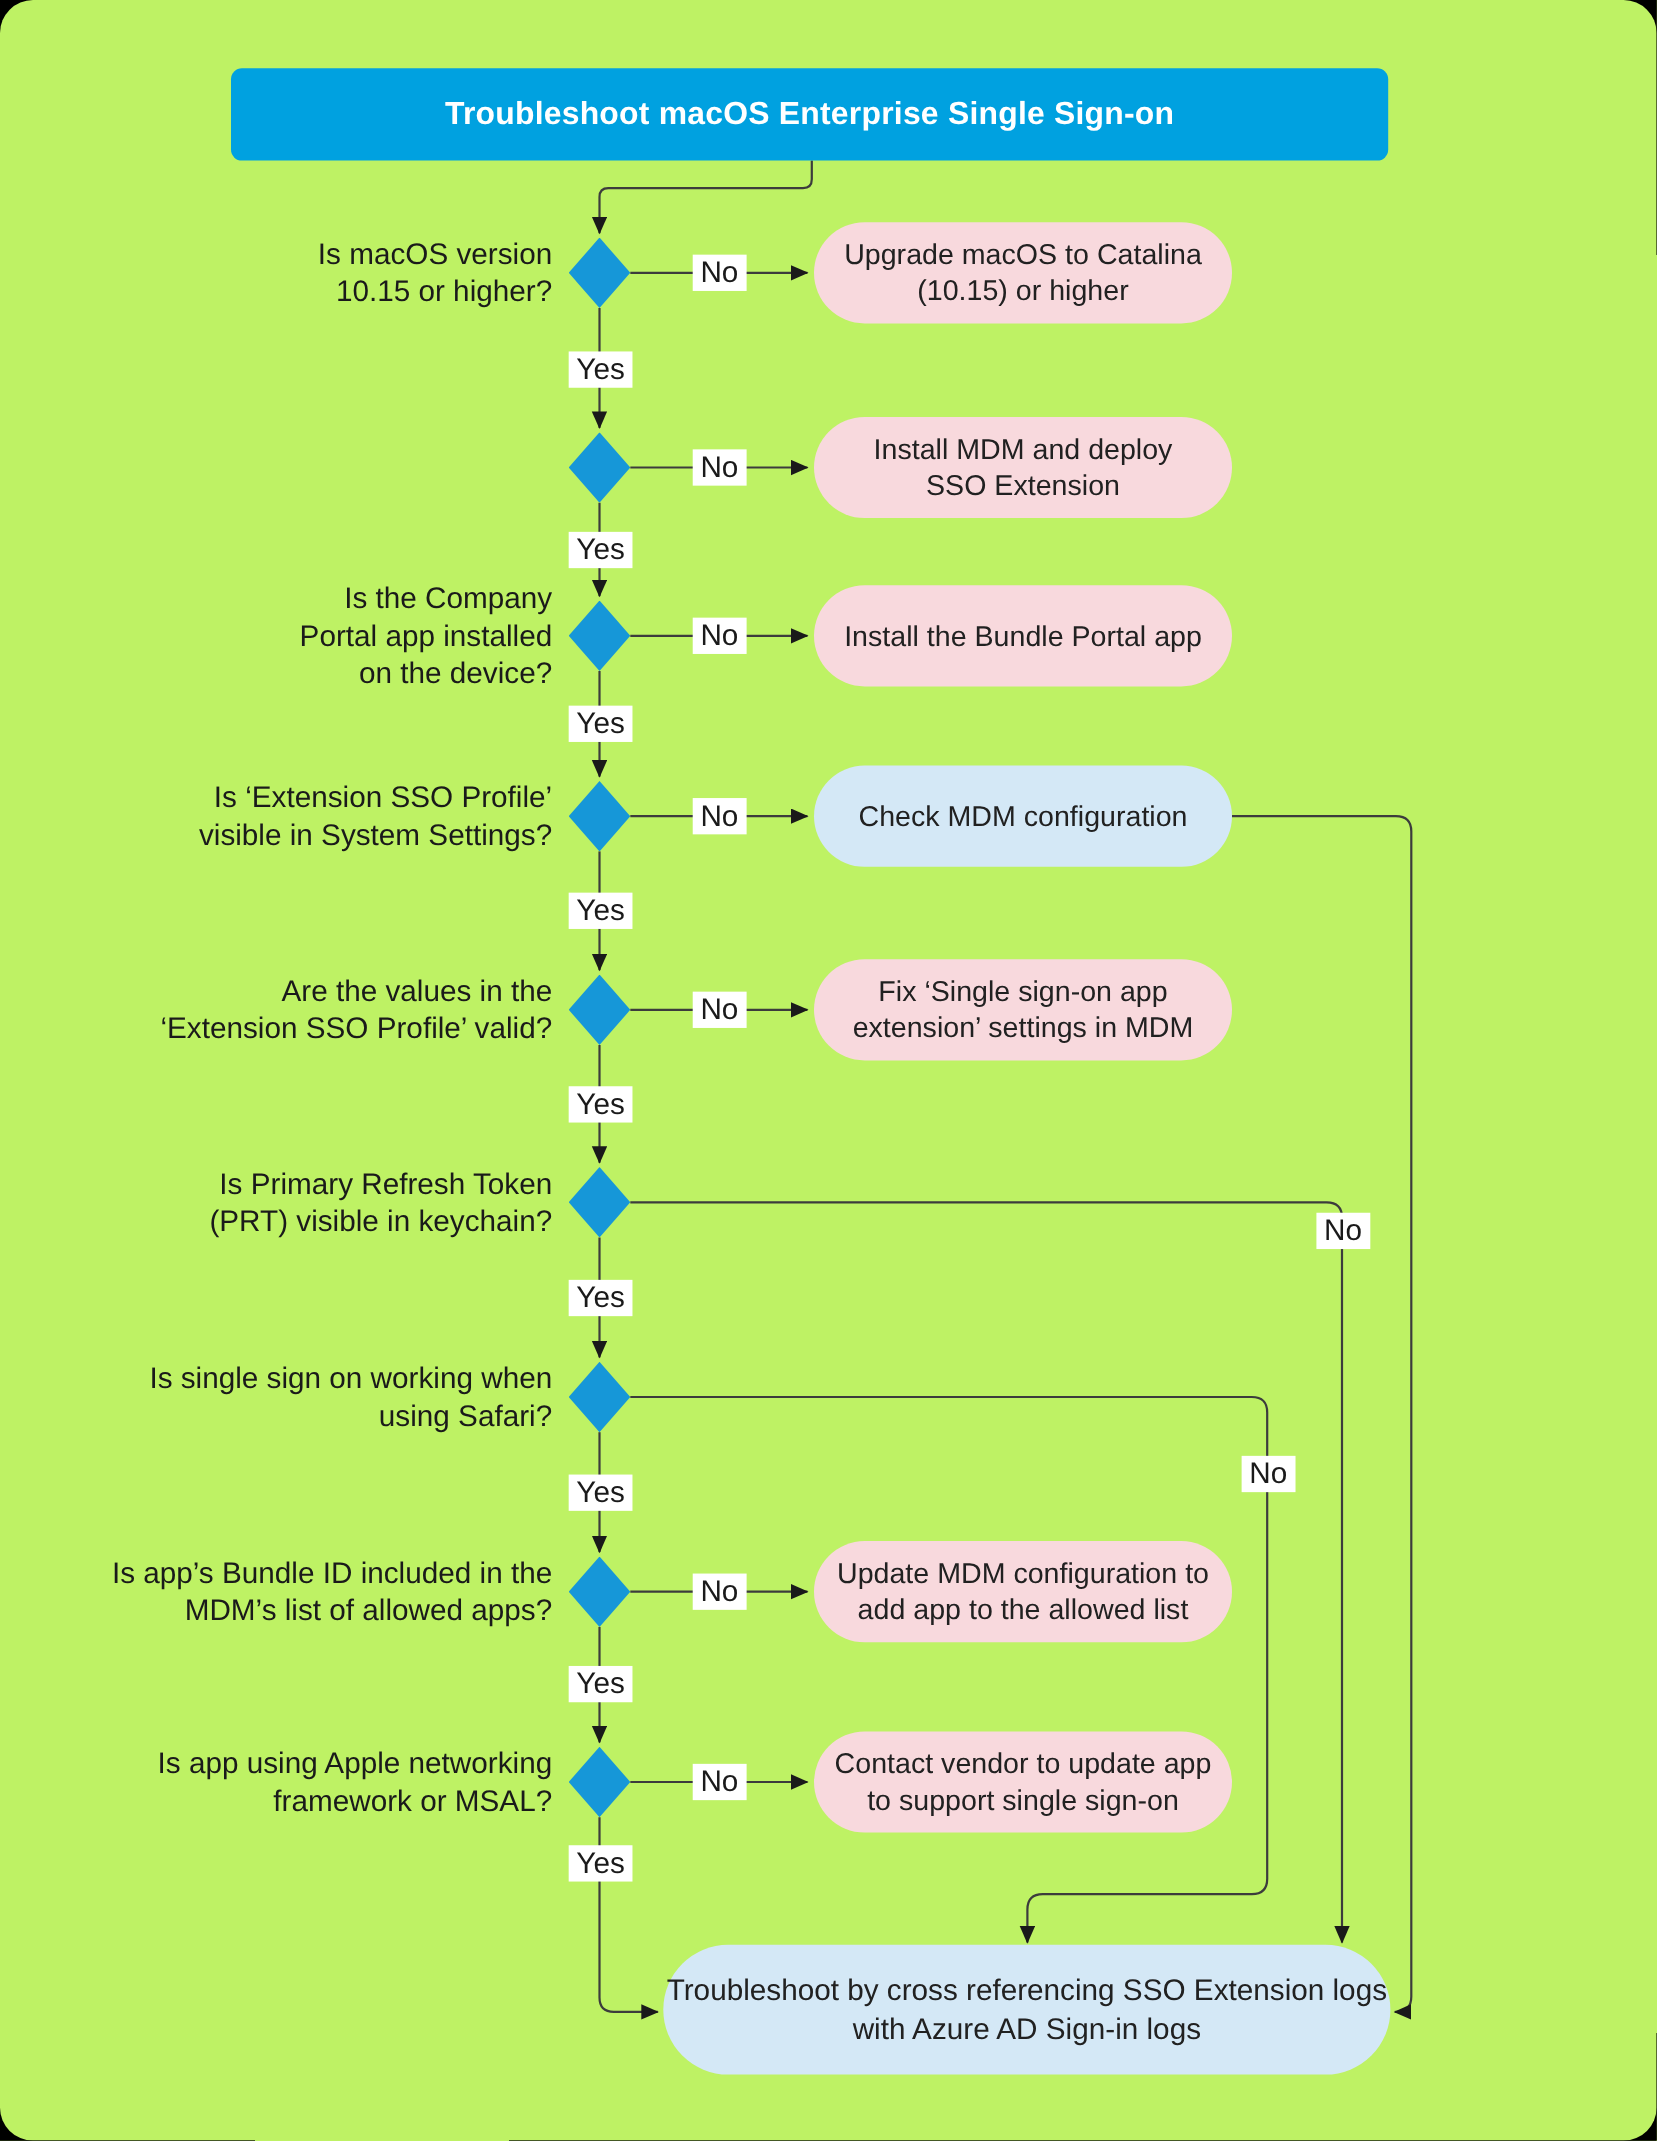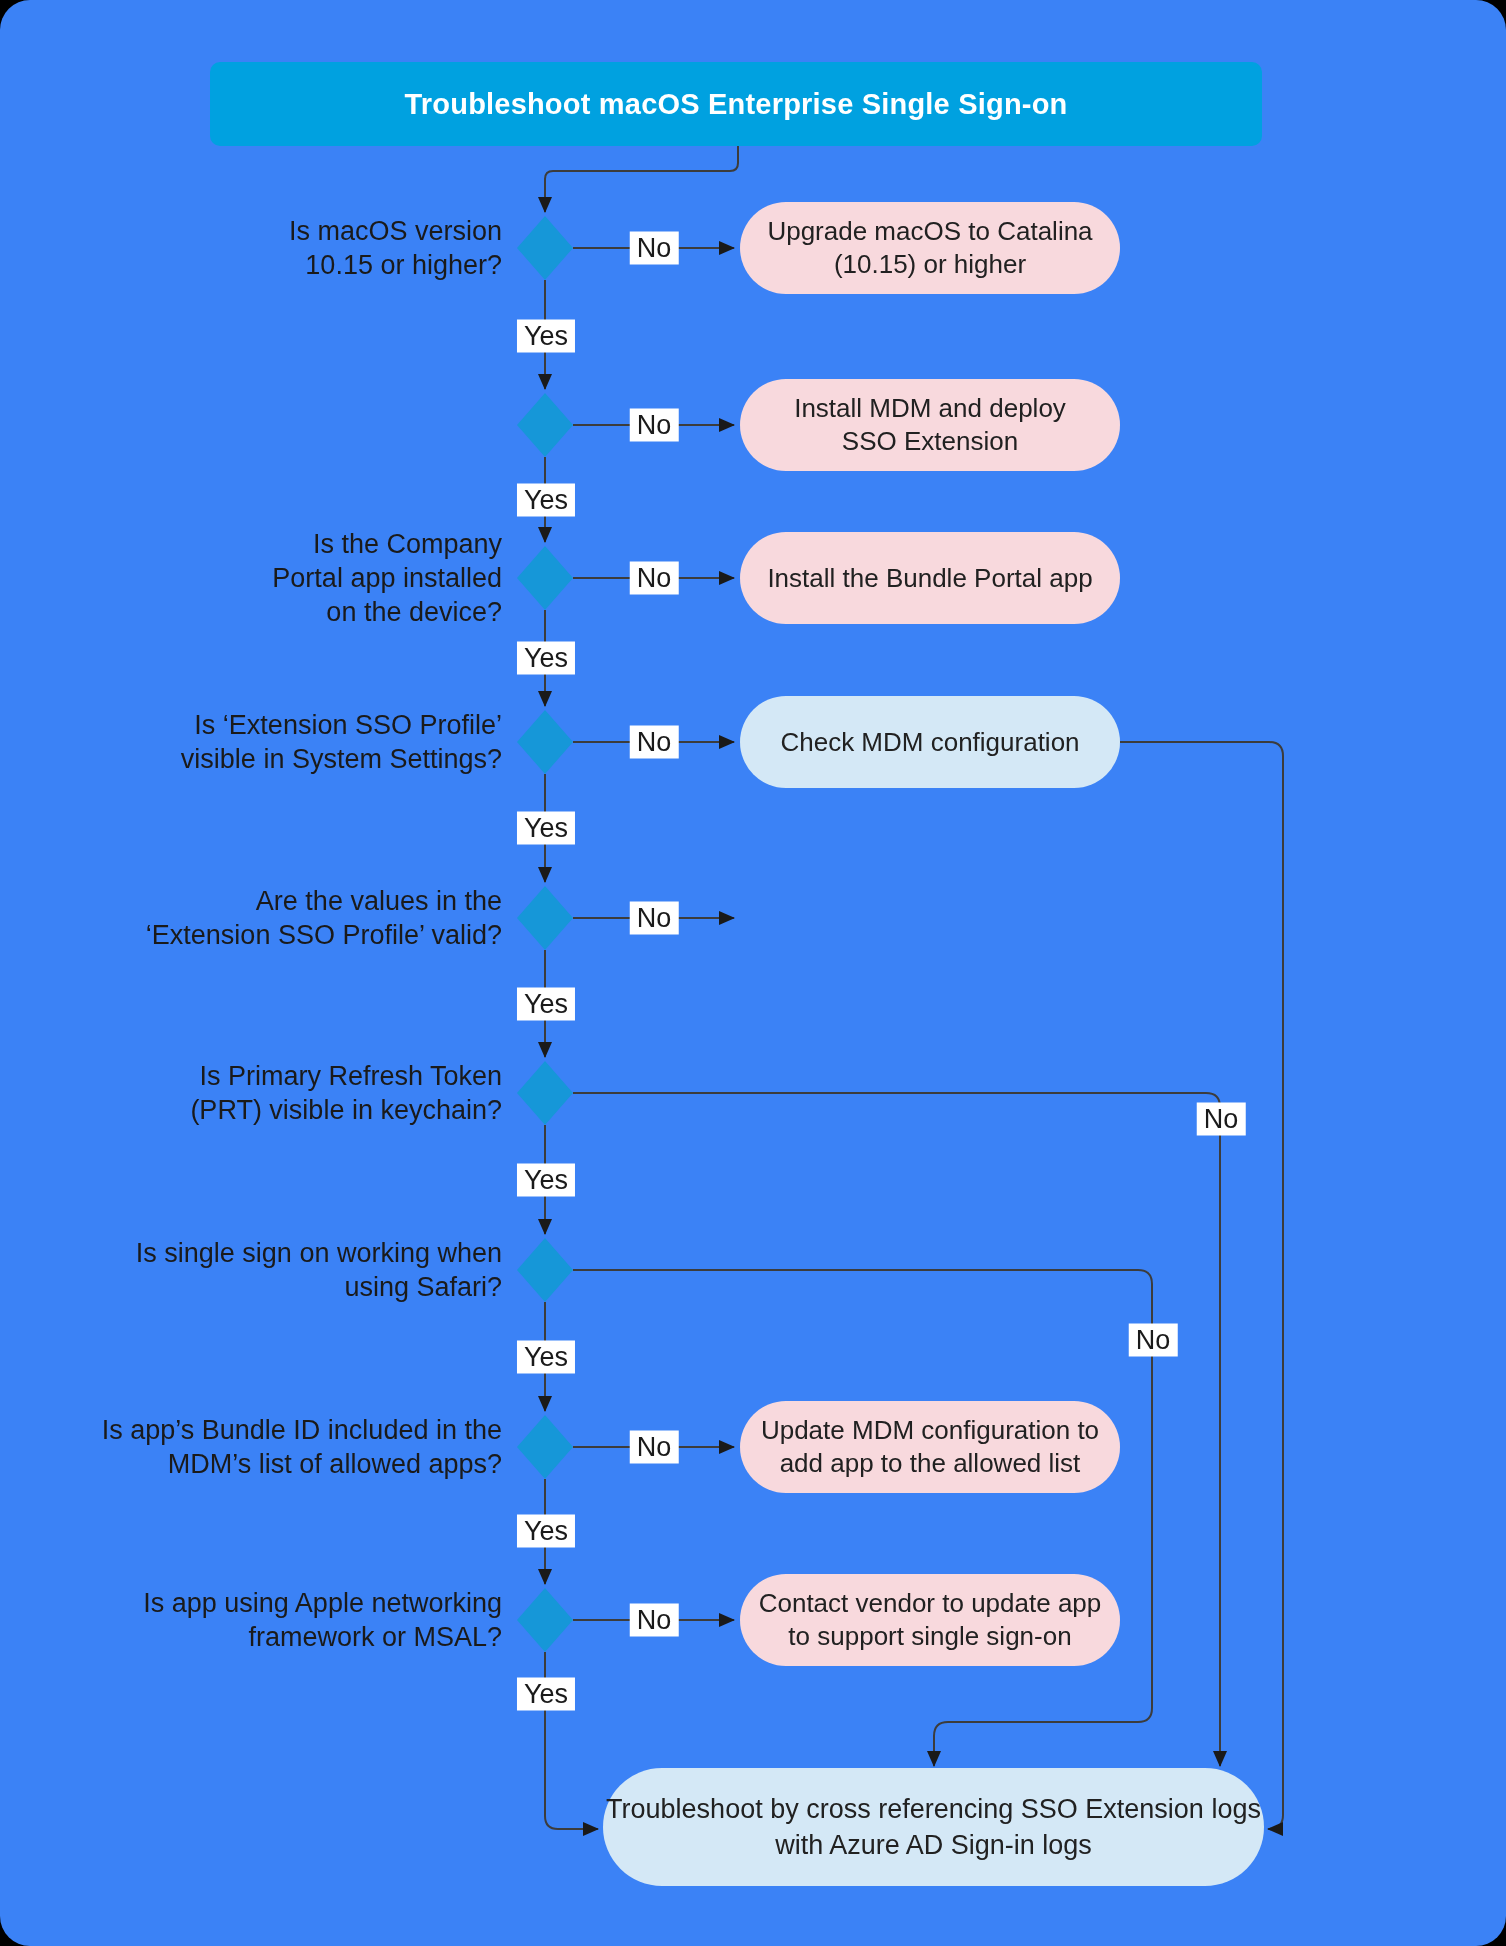--- a/index.html
+++ b/index.html
@@ -1,18 +1,18 @@
 <!DOCTYPE html>
 <html style="--c-title: #00A1E0; --c-decision: #1697D8; --c-pink: #F8D9DD; --c-blue: #D4E8F6;"><head>
 <meta charset="utf-8">
 <style>
   html,body{margin:0;padding:0;background:#000;}
   body{font-family:"Liberation Sans","DejaVu Sans",sans-serif;}
   .canvas{
-    position:relative;width:1506px;height:1946px;background:#3b82f6;
+    position:relative;width:1506px;height:1946px;background:#bef264;
     border-radius:30px;overflow:hidden;margin:0 auto;
   }
   .layer{position:absolute;left:0;top:0;width:1506px;height:1946px;}
   svg.conns{pointer-events:none;}
   .title-bar{
     position:absolute;left:210px;top:62px;width:1052px;height:84px;
     background:var(--c-title,#00A1E0);border-radius:10px;
     display:flex;align-items:center;justify-content:center;
     color:#fff;font-size:29px;font-weight:bold;letter-spacing:.2px;
   }
@@ -110,20 +110,22 @@
 MDM’s list of allowed apps?</div>
   <div class="q" style="top:1586px;">Is app using Apple networking
 framework or MSAL?</div>
 
   <div class="box pink" style="top:202px;">Upgrade macOS to Catalina
 (10.15) or higher</div>
   <div class="box pink" style="top:379px;">Install MDM and deploy
 SSO Extension</div>
   <div class="box pink" style="top:532px;">Install the Bundle Portal app</div>
   <div class="box blue" style="top:696px;">Check MDM configuration</div>
+  <div class="box pink" style="top:872px;">Fix ‘Single sign-on app
+extension’ settings in MDM</div>
   <div class="box pink" style="top:1401px;">Update MDM configuration to
 add app to the allowed list</div>
   <div class="box pink" style="top:1574px;">Contact vendor to update app
 to support single sign-on</div>
 
   <div class="final-box">Troubleshoot by cross referencing SSO Extension logs
 with Azure AD Sign-in logs</div>
 
   <div class="lbl" style="left:546px;top:336px;">Yes</div>
   <div class="lbl" style="left:546px;top:500px;">Yes</div>

